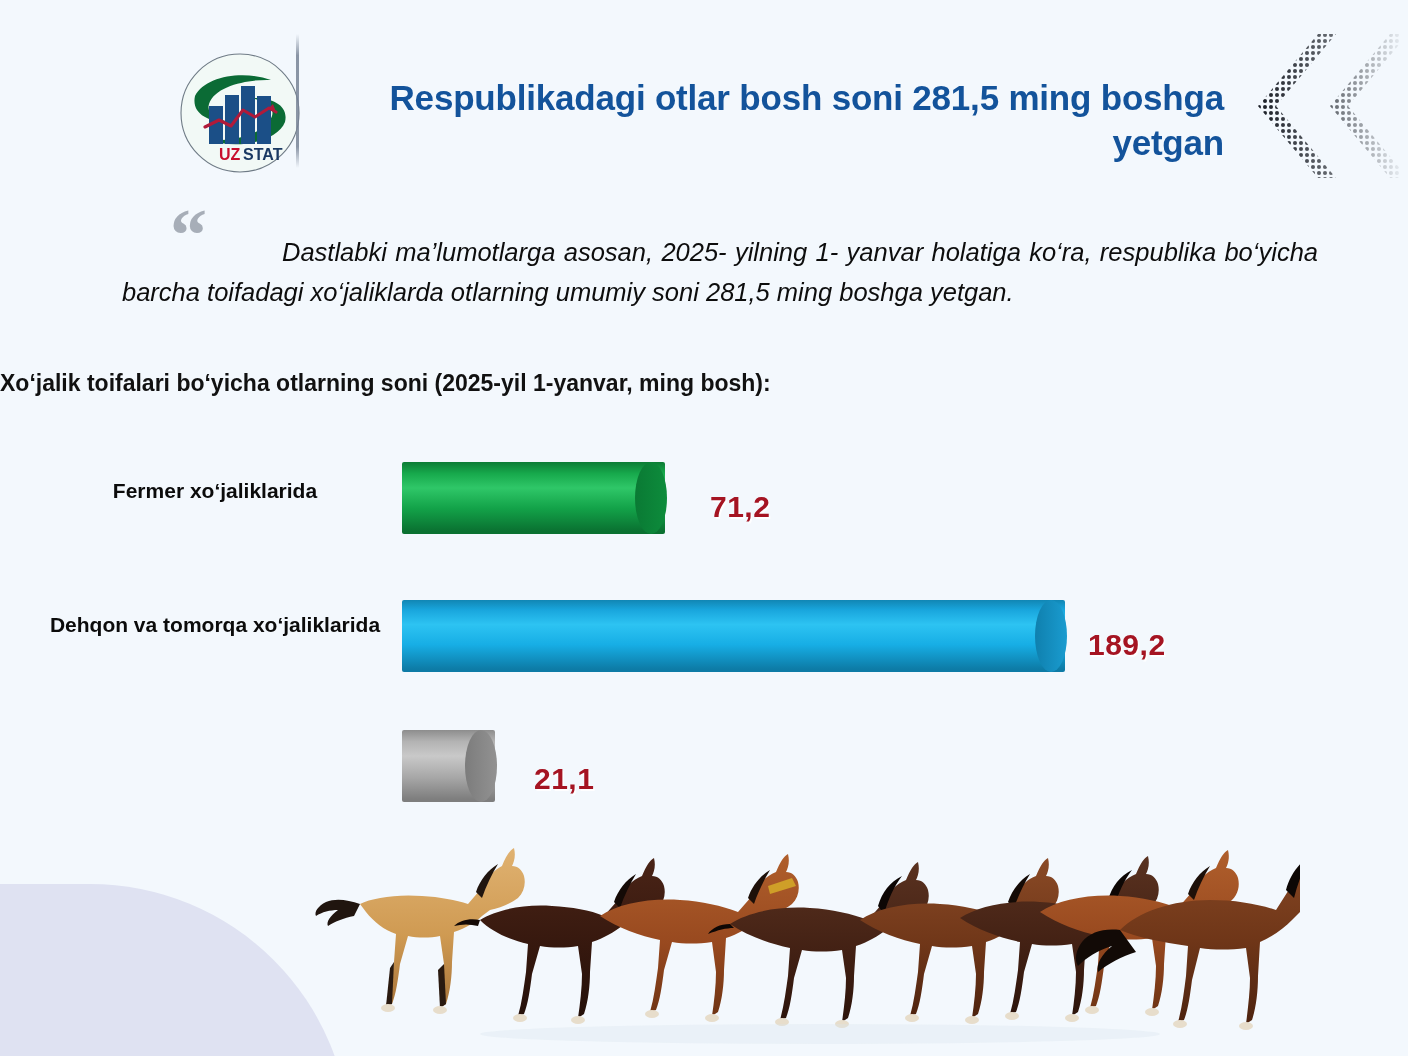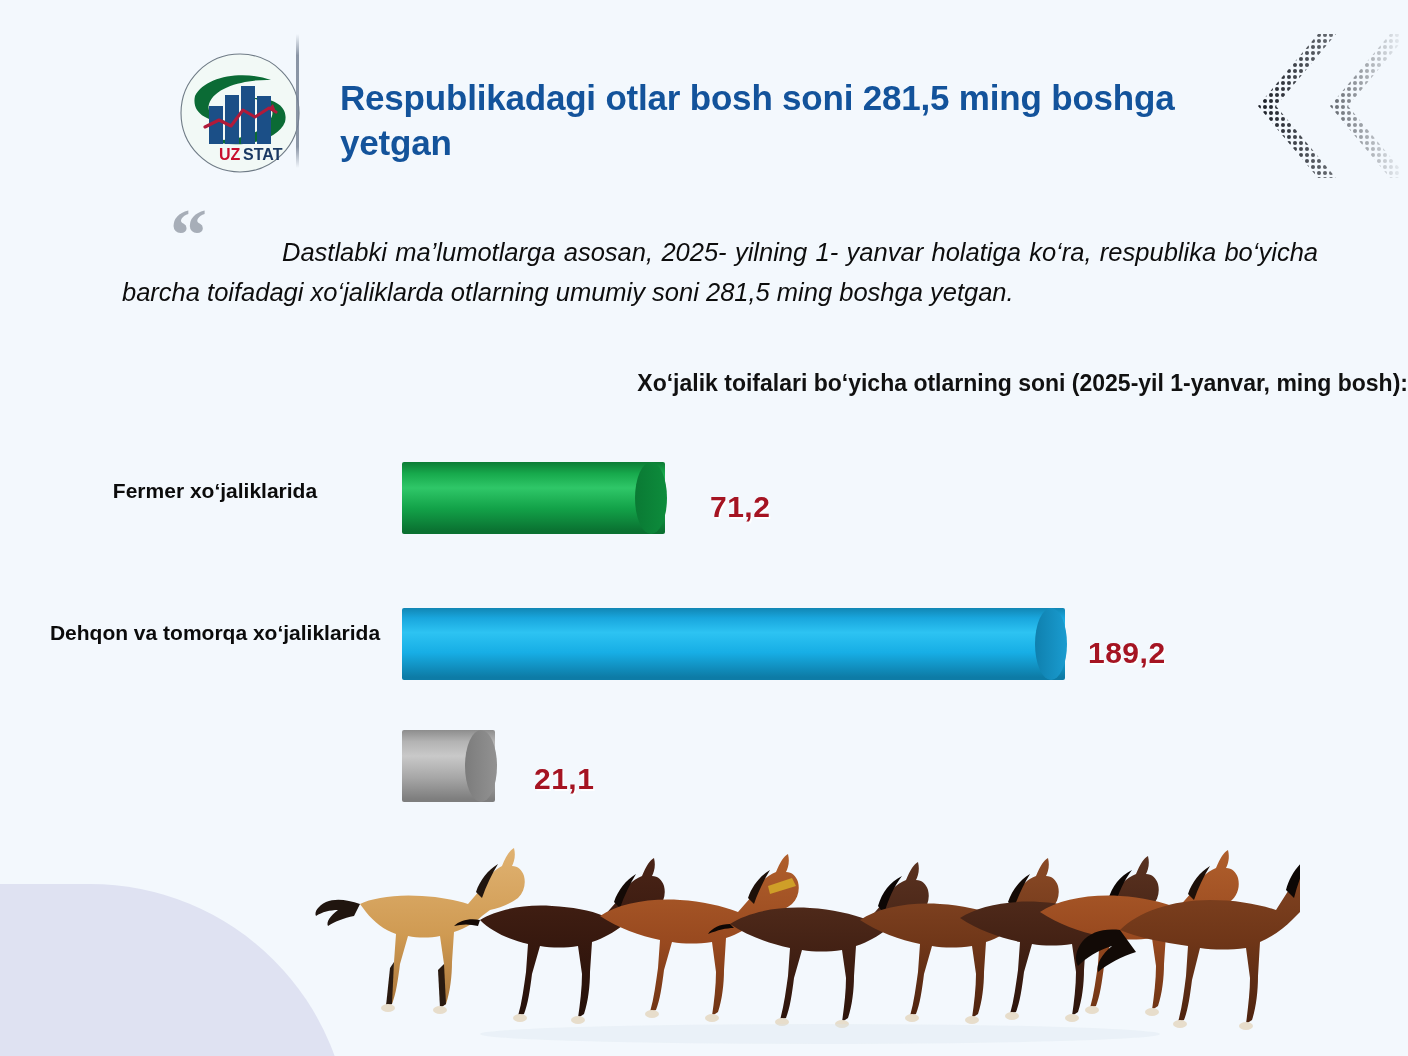--- a/index.html
+++ b/index.html
@@ -56,24 +56,24 @@
   .divider {
     position: absolute;
     left: 296px;
     top: 34px;
     width: 3px;
     height: 134px;
     background: linear-gradient(to bottom, rgba(150,160,175,0) 0%, rgba(120,132,150,.85) 16%, rgba(120,132,150,.85) 84%, rgba(150,160,175,0) 100%);
   }
   .title {
     position: absolute;
-    left: 340px;
+    left: 324px;
     top: 76px;
     width: 900px;
-    text-align: left;
+    text-align: right;
     color: #13539b;
     font-size: 35px;
     font-weight: bold;
     line-height: 1.28;
     letter-spacing: -0.2px;
   }
 
   
   .quote-block {
     position: absolute;
@@ -102,21 +102,21 @@
     text-indent: 160px;
     margin-top: 37px;
   }
 
   
   .chart-title {
     position: absolute;
     left: 0;
     top: 370px;
     width: 1408px;
-    text-align: right;
+    text-align: left;
     font-size: 23px;
     font-weight: bold;
     color: #111;
     z-index: 5;
   }
   .chart {
     position: absolute;
     left: 0;
     top: 452px;
     width: 1113px;
@@ -256,21 +256,21 @@
     <div class="row-label" style="top:16px;">Fermer xo‘jaliklarida</div>
     <div class="bar-track" style="width:263px;height:72px;">
       <div class="cyl">
         <div class="cyl-body" style="background:linear-gradient(to bottom,#0c7c35 0%,#17a94c 16%,#2fc768 36%,#13a349 64%,#0a7131 96%);"></div>
         <div class="cyl-cap" style="background:linear-gradient(to right,#0a7a34,#0d8c3c);"></div>
       </div>
     </div>
     <div class="bar-value" style="left:710px;top:20px;">71,2</div>
   </div>
 
-  <div class="row" style="top:156px;height:80px;">
+  <div class="row" style="top:148px;height:80px;">
     <div class="row-label" style="top:12px;">Dehqon va tomorqa xo‘jaliklarida</div>
     <div class="bar-track" style="width:663px;height:72px;">
       <div class="cyl">
         <div class="cyl-body" style="background:linear-gradient(to bottom,#1186b4 0%,#19a6dd 14%,#2dc3f2 34%,#17aee5 62%,#0d7ba6 96%);"></div>
         <div class="cyl-cap" style="background:linear-gradient(to right,#0f80ae,#1a9cd0);"></div>
       </div>
     </div>
     <div class="bar-value" style="left:1088px;top:20px;">189,2</div>
   </div>
 

